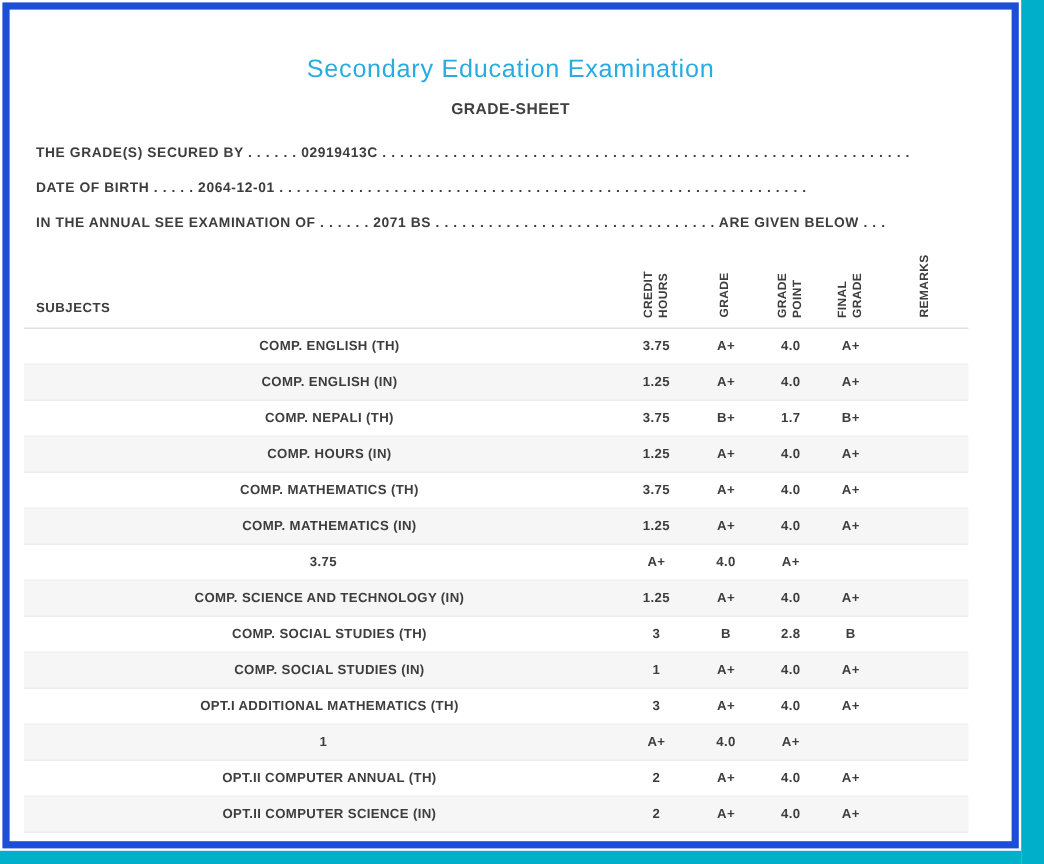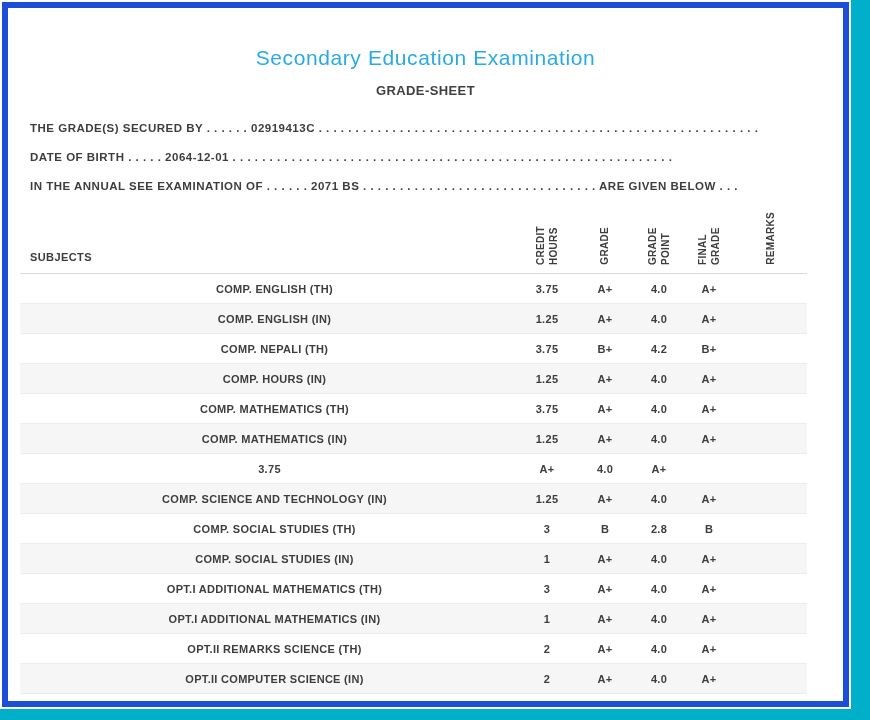--- a/index.html
+++ b/index.html
@@ -133,21 +133,21 @@
         <div class="cell-num">1.25</div>
         <div class="cell-num">A+</div>
         <div class="cell-num">4.0</div>
         <div class="cell-num">A+</div>
         <div class="cell-num"></div>
       </div>
       <div class="grid-row trow">
         <div class="cell-subject">COMP. NEPALI (TH)</div>
         <div class="cell-num">3.75</div>
         <div class="cell-num">B+</div>
-        <div class="cell-num">4.2</div>
+        <div class="cell-num">1.7</div>
         <div class="cell-num">B+</div>
         <div class="cell-num"></div>
       </div>
       <div class="grid-row trow">
         <div class="cell-subject">COMP. HOURS (IN)</div>
         <div class="cell-num">1.25</div>
         <div class="cell-num">A+</div>
         <div class="cell-num">4.0</div>
         <div class="cell-num">A+</div>
         <div class="cell-num"></div>
@@ -201,29 +201,28 @@
       </div>
       <div class="grid-row trow">
         <div class="cell-subject">OPT.I ADDITIONAL MATHEMATICS (TH)</div>
         <div class="cell-num">3</div>
         <div class="cell-num">A+</div>
         <div class="cell-num">4.0</div>
         <div class="cell-num">A+</div>
         <div class="cell-num"></div>
       </div>
       <div class="grid-row trow">
-        <div class="cell-subject">OPT.I ADDITIONAL MATHEMATICS (IN)</div>
         <div class="cell-num">1</div>
         <div class="cell-num">A+</div>
         <div class="cell-num">4.0</div>
         <div class="cell-num">A+</div>
         <div class="cell-num"></div>
       </div>
       <div class="grid-row trow">
-        <div class="cell-subject">OPT.II REMARKS SCIENCE (TH)</div>
+        <div class="cell-subject">OPT.II COMPUTER ANNUAL (TH)</div>
         <div class="cell-num">2</div>
         <div class="cell-num">A+</div>
         <div class="cell-num">4.0</div>
         <div class="cell-num">A+</div>
         <div class="cell-num"></div>
       </div>
       <div class="grid-row trow">
         <div class="cell-subject">OPT.II COMPUTER SCIENCE (IN)</div>
         <div class="cell-num">2</div>
         <div class="cell-num">A+</div>

